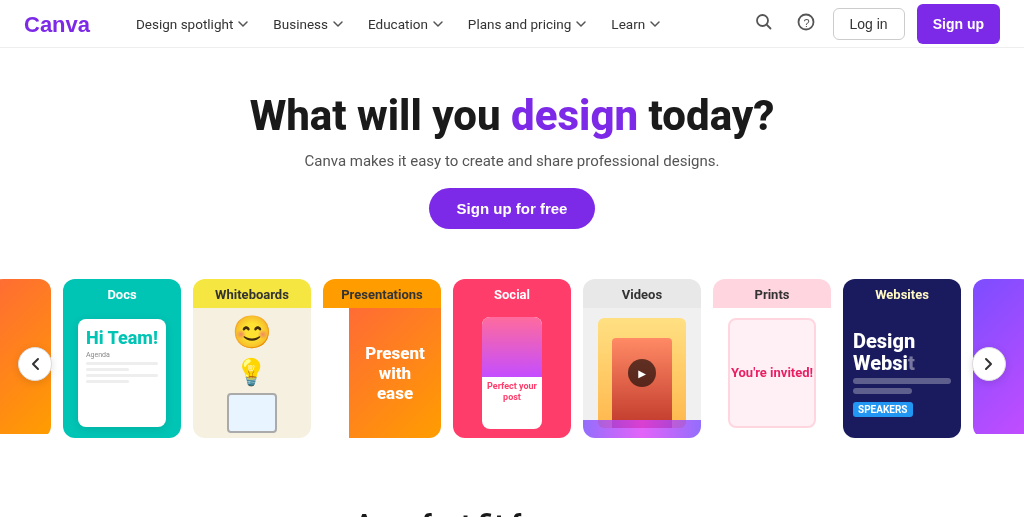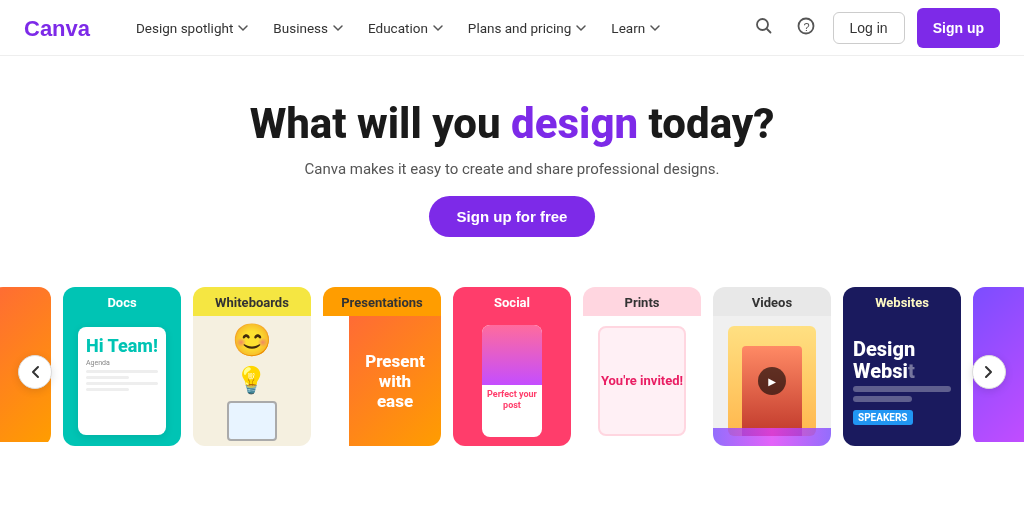--- a/index.html
+++ b/index.html
@@ -1,19 +1,19 @@
 <!DOCTYPE html>
 <html><head>
   <meta charset="utf-8">
   <style>
     * { box-sizing: border-box; margin: 0; padding: 0; }
     body { font-family: -apple-system, BlinkMacSystemFont, 'Segoe UI', Roboto, sans-serif; background: #fff; color: #333; overflow-x: hidden; }
 
     
-    nav { display: flex; align-items: center; padding: 0 24px; height: 56px; border-bottom: 1px solid #eee; position: relative; z-index: 10; }
+    nav { display: flex; align-items: center; padding: 0 24px; height: 48px; border-bottom: 1px solid #eee; position: relative; z-index: 10; }
     .nav-logo { font-size: 22px; font-weight: 700; color: #7d2ae8; margin-right: 28px; display: flex; align-items: center; gap: 4px; }
     .nav-links { display: flex; gap: 0; flex: 1; }
     .nav-link { display: flex; align-items: center; gap: 4px; padding: 0 12px; height: 56px; font-size: 13.5px; color: #333; cursor: pointer; white-space: nowrap; }
     .nav-link svg { width: 12px; height: 12px; }
     .nav-actions { display: flex; align-items: center; gap: 12px; margin-left: auto; }
     .nav-icon-btn { background: none; border: none; cursor: pointer; color: #555; padding: 6px; border-radius: 50%; }
     .btn-login { background: none; border: 1.5px solid #ccc; border-radius: 6px; padding: 7px 16px; font-size: 14px; cursor: pointer; color: #333; }
     .btn-signup { background: #7d2ae8; border: none; border-radius: 6px; padding: 12px 16px; font-size: 14px; cursor: pointer; color: #fff; font-weight: 600; }
 
     
@@ -208,37 +208,37 @@
       <div class="card-body" style="background:#ff3d6b;">
         <div class="social-inner">
           <div class="social-phone">
             <div class="social-img-sim"></div>
             <div class="social-caption">Perfect your post</div>
           </div>
         </div>
       </div>
     </div>
 
+    <div class="card card-videos">
+      <div class="card-label" style="color:#333;background:#e8e8e8;">Videos</div>
+      <div class="card-body" style="background:#f0f0f0;position:relative;">
+        <div class="video-thumb">
+          <div style="width:60px;height:90px;background:linear-gradient(180deg,#ff8a65 0%,#c0392b 100%);border-radius:4px 4px 0 0;"></div>
+        </div>
+        <div class="play-btn">▶</div>
+        <div style="position:absolute;bottom:0;left:0;right:0;height:18px;background:linear-gradient(90deg,#7c4dff,#e040fb,#7c4dff);opacity:0.8;border-radius:0 0 0 0;"></div>
+      </div>
+    </div>
+
     <div class="card card-prints">
       <div class="card-label" style="color:#333;background:#ffd6e0;">Prints</div>
       <div class="card-body" style="background:#fff;">
         <div class="prints-inner">
           <div class="prints-text">You're invited!</div>
         </div>
-      </div>
-    </div>
-
-    <div class="card card-videos">
-      <div class="card-label" style="color:#333;background:#e8e8e8;">Videos</div>
-      <div class="card-body" style="background:#f0f0f0;position:relative;">
-        <div class="video-thumb">
-          <div style="width:60px;height:90px;background:linear-gradient(180deg,#ff8a65 0%,#c0392b 100%);border-radius:4px 4px 0 0;"></div>
-        </div>
-        <div class="play-btn">▶</div>
-        <div style="position:absolute;bottom:0;left:0;right:0;height:18px;background:linear-gradient(90deg,#7c4dff,#e040fb,#7c4dff);opacity:0.8;border-radius:0 0 0 0;"></div>
       </div>
     </div>
 
     <div class="card card-websites">
       <div class="card-label" style="color:#fef9c3;background:#1a1a5e;">Websites</div>
       <div class="card-body" style="background:#1a1a5e;">
         <div class="web-inner">
           <div class="web-title">Design<br>Websi<span style="opacity:0.4">t</span></div>
           <div class="web-bar"></div>
           <div class="web-bar" style="width:60%;"></div>

